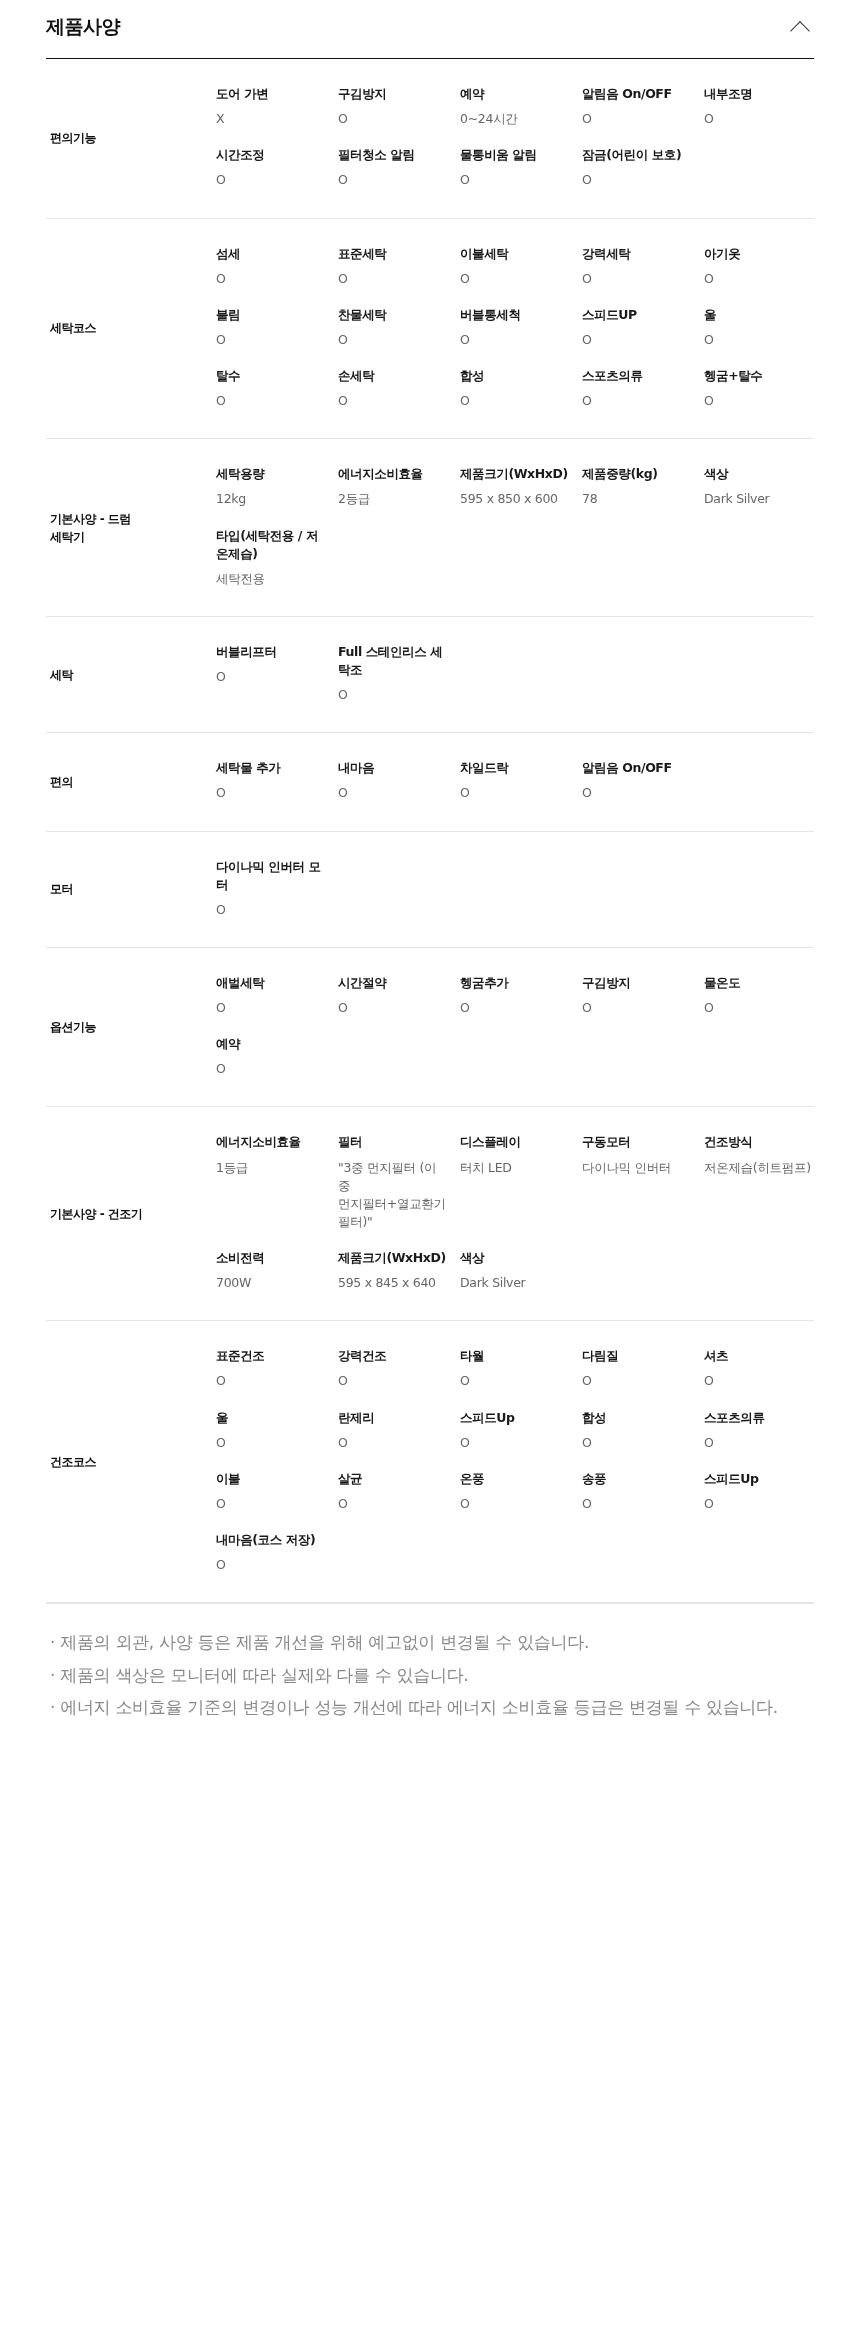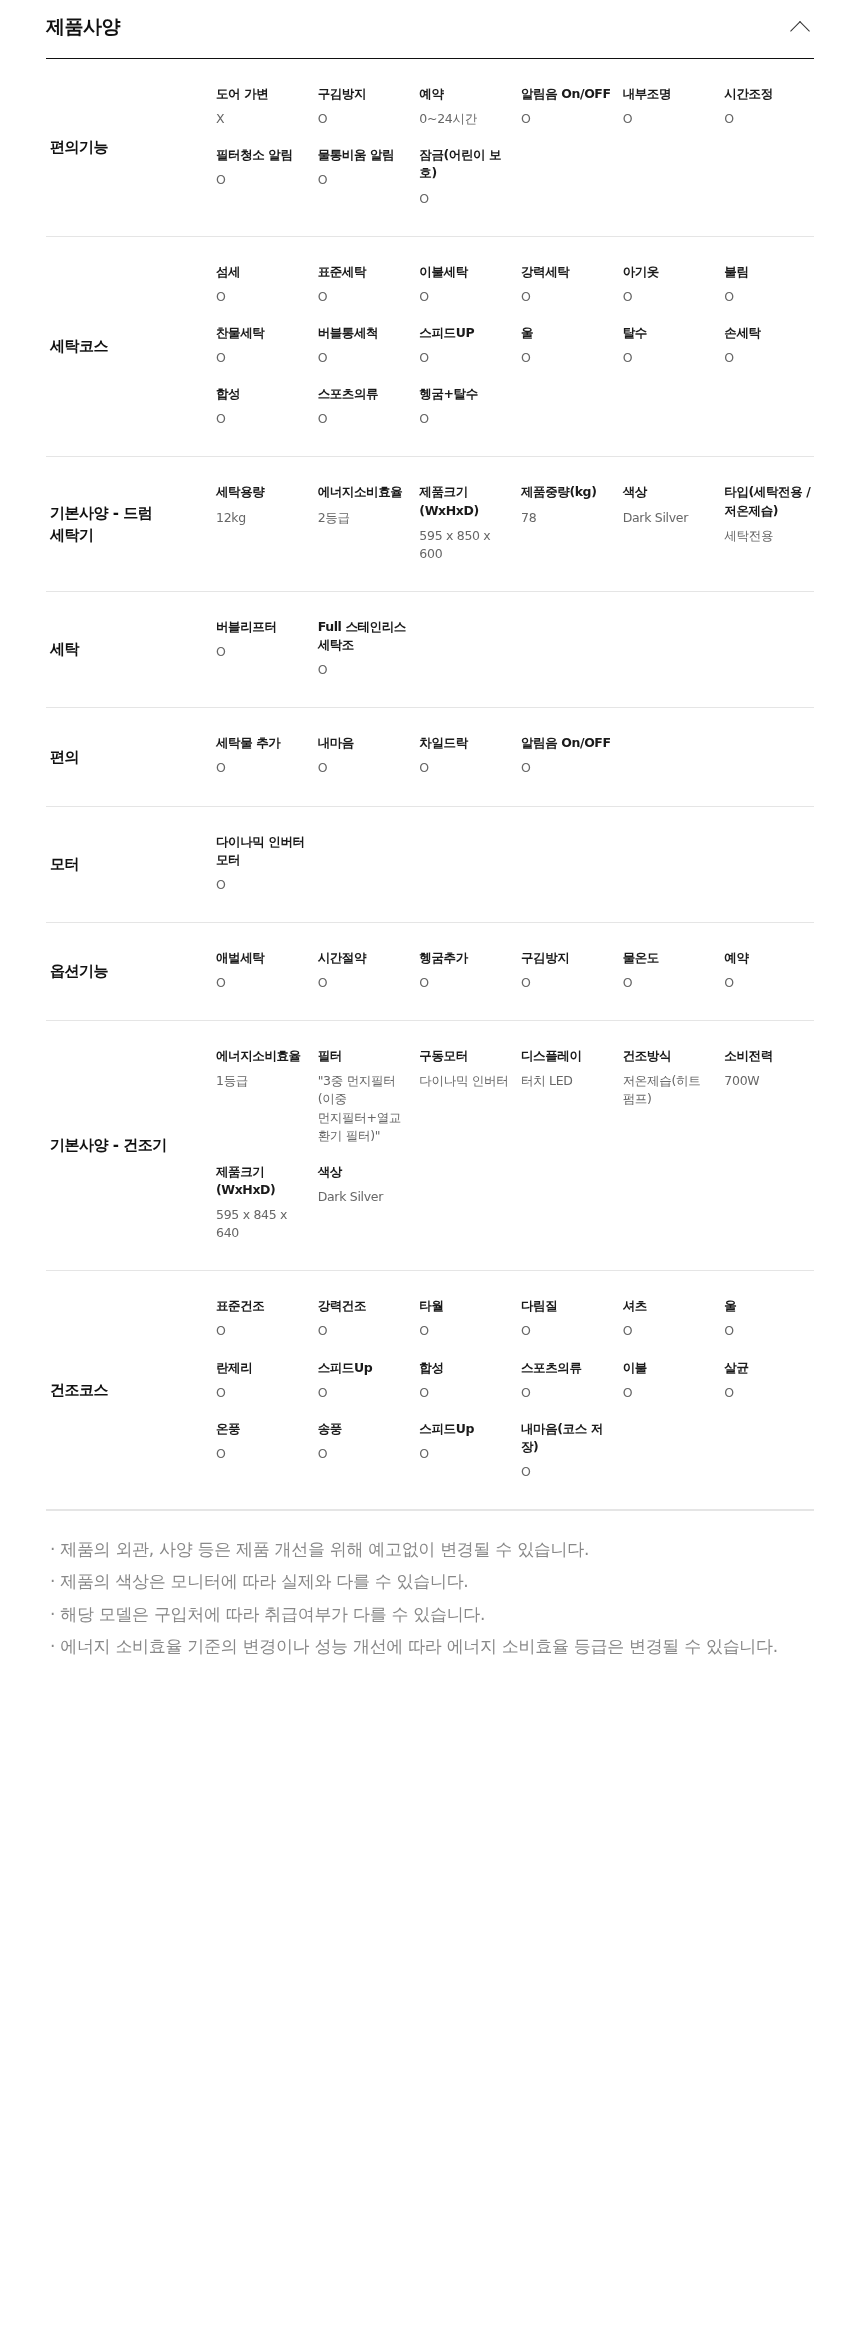--- a/index.html
+++ b/index.html
@@ -54,33 +54,33 @@
   .section {
     display: flex;
     align-items: center;
     border-bottom: 1px solid #e5e5e5;
     padding: 18px 0;
     min-height: 60px;
   }
   .section-label {
     width: 170px;
     flex: 0 0 170px;
-    font-size: 15px;
+    font-size: 12px;
     font-weight: 700;
     color: #111;
     letter-spacing: -0.5px;
     padding-left: 4px;
     line-height: 1.5;
   }
   .section-body {
     flex: 1 1 auto;
   }
   .grid {
     display: grid;
-    grid-template-columns: repeat(6, 1fr);
+    grid-template-columns: repeat(5, 1fr);
     column-gap: 12px;
     row-gap: 0px;
   }
   .cell {
     padding: 8px 0 10px 0;
   }
   .cell-name {
     font-size: 12.5px;
     font-weight: 700;
     color: #1a1a1a;
@@ -351,26 +351,26 @@
             <div class="cell">
               <div class="cell-name">에너지소비효율</div>
               <div class="cell-val">1등급</div>
             </div>
             <div class="cell">
               <div class="cell-name">필터</div>
               <div class="cell-val">"3중 먼지필터 (이중
 먼지필터+열교환기 필터)"</div>
             </div>
             <div class="cell">
+              <div class="cell-name">디스플레이</div>
+              <div class="cell-val">터치 LED</div>
+            </div>
+            <div class="cell">
               <div class="cell-name">구동모터</div>
               <div class="cell-val">다이나믹 인버터</div>
-            </div>
-            <div class="cell">
-              <div class="cell-name">디스플레이</div>
-              <div class="cell-val">터치 LED</div>
             </div>
             <div class="cell">
               <div class="cell-name">건조방식</div>
               <div class="cell-val">저온제습(히트펌프)</div>
             </div>
             <div class="cell">
               <div class="cell-name">소비전력</div>
               <div class="cell-val">700W</div>
             </div>
             <div class="cell">
@@ -454,18 +454,17 @@
             </div>
           </div>
         </div>
       </div>
     </div>
 
   <div class="notes">
     <div id="notes-root">
         <div class="note">· 제품의 외관, 사양 등은 제품 개선을 위해 예고없이 변경될 수 있습니다.</div>
         <div class="note">· 제품의 색상은 모니터에 따라 실제와 다를 수 있습니다.</div>
-        <div class="note">· 해당 모델은 구입처에 따라 취급여부가 다를 수 있습니다.</div>
         <div class="note">· 에너지 소비효율 기준의 변경이나 성능 개선에 따라 에너지 소비효율 등급은 변경될 수 있습니다.</div>
       </div>
   </div>
 
 </div>
 
 </body></html>

